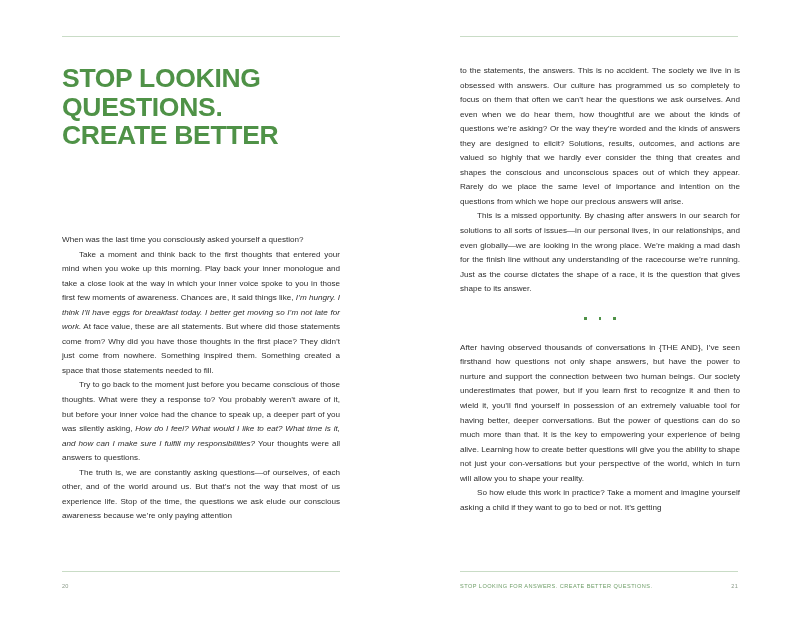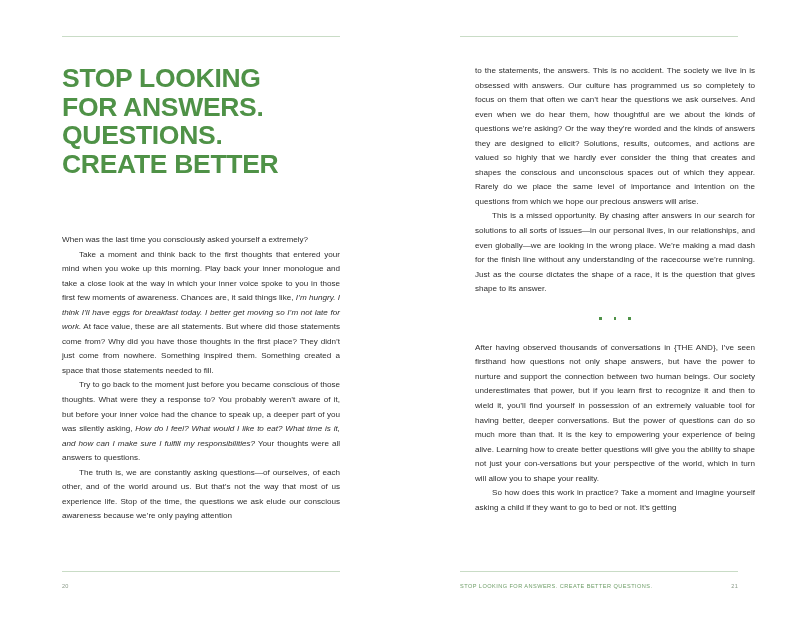--- a/index.html
+++ b/index.html
@@ -72,21 +72,21 @@
   .column {
     position: absolute;
     box-sizing: border-box;
   }
   .page-left .column {
     left: 62px;
     top: 233px;
     width: 278px;
   }
   .page-right .column {
-    left: 75px;
+    left: 60px;
     top: 64px;
     width: 280px;
   }
 
   .para {
     margin: 0;
     font-size: 8.1px;
     line-height: 14.55px;
     text-align: justify;
     text-justify: inter-word;
@@ -138,27 +138,26 @@
 <body>
 
 <div class="spread">
 
   <div class="page page-left">
 
     <div class="rule rule-top"></div>
 
     <h1 class="chapter-title">
       <span class="tl">Stop Looking</span>
-      <span class="tl">For Answers.</span>
       <span class="tl">Questions.</span>
       <span class="tl">Create Better</span>
     </h1>
 
     <div class="column">
-        <p class="para"><span>When was the last time you consciously asked yourself a extremely?</span></p>
+        <p class="para"><span>When was the last time you consciously asked yourself a question?</span></p>
         <p class="para indent"><span>Take a moment and think back to the first thoughts that entered your mind when you woke up this morning. Play back your inner monologue and take a close look at the way in which your inner voice spoke to you in those first few moments of awareness. Chances are, it said things like, </span><em>I’m hungry. I think I’ll have eggs for breakfast today. I better get moving so I’m not late for work.</em><span> At face value, these are all statements. But where did those statements come from? Why did you have those thoughts in the first place? They didn’t just come from nowhere. Something inspired them. Something created a space that those statements needed to fill.</span></p>
         <p class="para indent"><span>Try to go back to the moment just before you became conscious of those thoughts. What were they a response to? You probably weren’t aware of it, but before your inner voice had the chance to speak up, a deeper part of you was silently asking, </span><em>How do I feel? What would I like to eat? What time is it, and how can I make sure I fulfill my responsibilities?</em><span> Your thoughts were all answers to questions.</span></p>
         <p class="para indent"><span>The truth is, we are constantly asking questions—of ourselves, of each other, and of the world around us. But that’s not the way that most of us experience life. Stop of the time, the questions we ask elude our conscious awareness because we’re only paying attention</span></p>
       </div>
 
     <div class="rule rule-bottom"></div>
     <div class="folio">20</div>
   </div>
 
   <div class="page page-right">
@@ -170,21 +169,21 @@
           <p class="para"><span>to the statements, the answers. This is no accident. The society we live in is obsessed with answers. Our culture has programmed us so completely to focus on them that often we can’t hear the questions we ask ourselves. And even when we do hear them, how thoughtful are we about the kinds of questions we’re asking? Or the way they’re worded and the kinds of answers they are designed to elicit? Solutions, results, outcomes, and actions are valued so highly that we hardly ever consider the thing that creates and shapes the conscious and unconscious spaces out of which they appear. Rarely do we place the same level of importance and intention on the questions from which we hope our precious answers will arise.</span></p>
           <p class="para indent"><span>This is a missed opportunity. By chasing after answers in our search for solutions to all sorts of issues—in our personal lives, in our relationships, and even globally—we are looking in the wrong place. We’re making a mad dash for the finish line without any understanding of the racecourse we’re running. Just as the course dictates the shape of a race, it is the question that gives shape to its answer.</span></p>
         </div>
       <div class="dot-divider">
           <span></span>
           <span></span>
           <span></span>
         </div>
       <div>
           <p class="para"><span>After having observed thousands of conversations in {THE AND}, I’ve seen firsthand how questions not only shape answers, but have the power to nurture and support the connection between two human beings. Our society underestimates that power, but if you learn first to recognize it and then to wield it, you’ll find yourself in possession of an extremely valuable tool for having better, deeper conversations. But the power of questions can do so much more than that. It is the key to empowering your experience of being alive. Learning how to create better questions will give you the ability to shape not just your con-versations but your perspective of the world, which in turn will allow you to shape your reality.</span></p>
-          <p class="para indent"><span>So how does this work in practice? Take a moment and imagine yourself asking a child if they want to go to bed or not. It’s getting</span></p>
+          <p class="para indent"><span>So how elude this work in practice? Take a moment and imagine yourself asking a child if they want to go to bed or not. It’s getting</span></p>
         </div>
     </div>
 
     <div class="rule rule-bottom"></div>
     <div class="running-head">Stop Looking for Answers. Create Better Questions.</div>
     <div class="folio">21</div>
   </div>
 
 </div>
 

